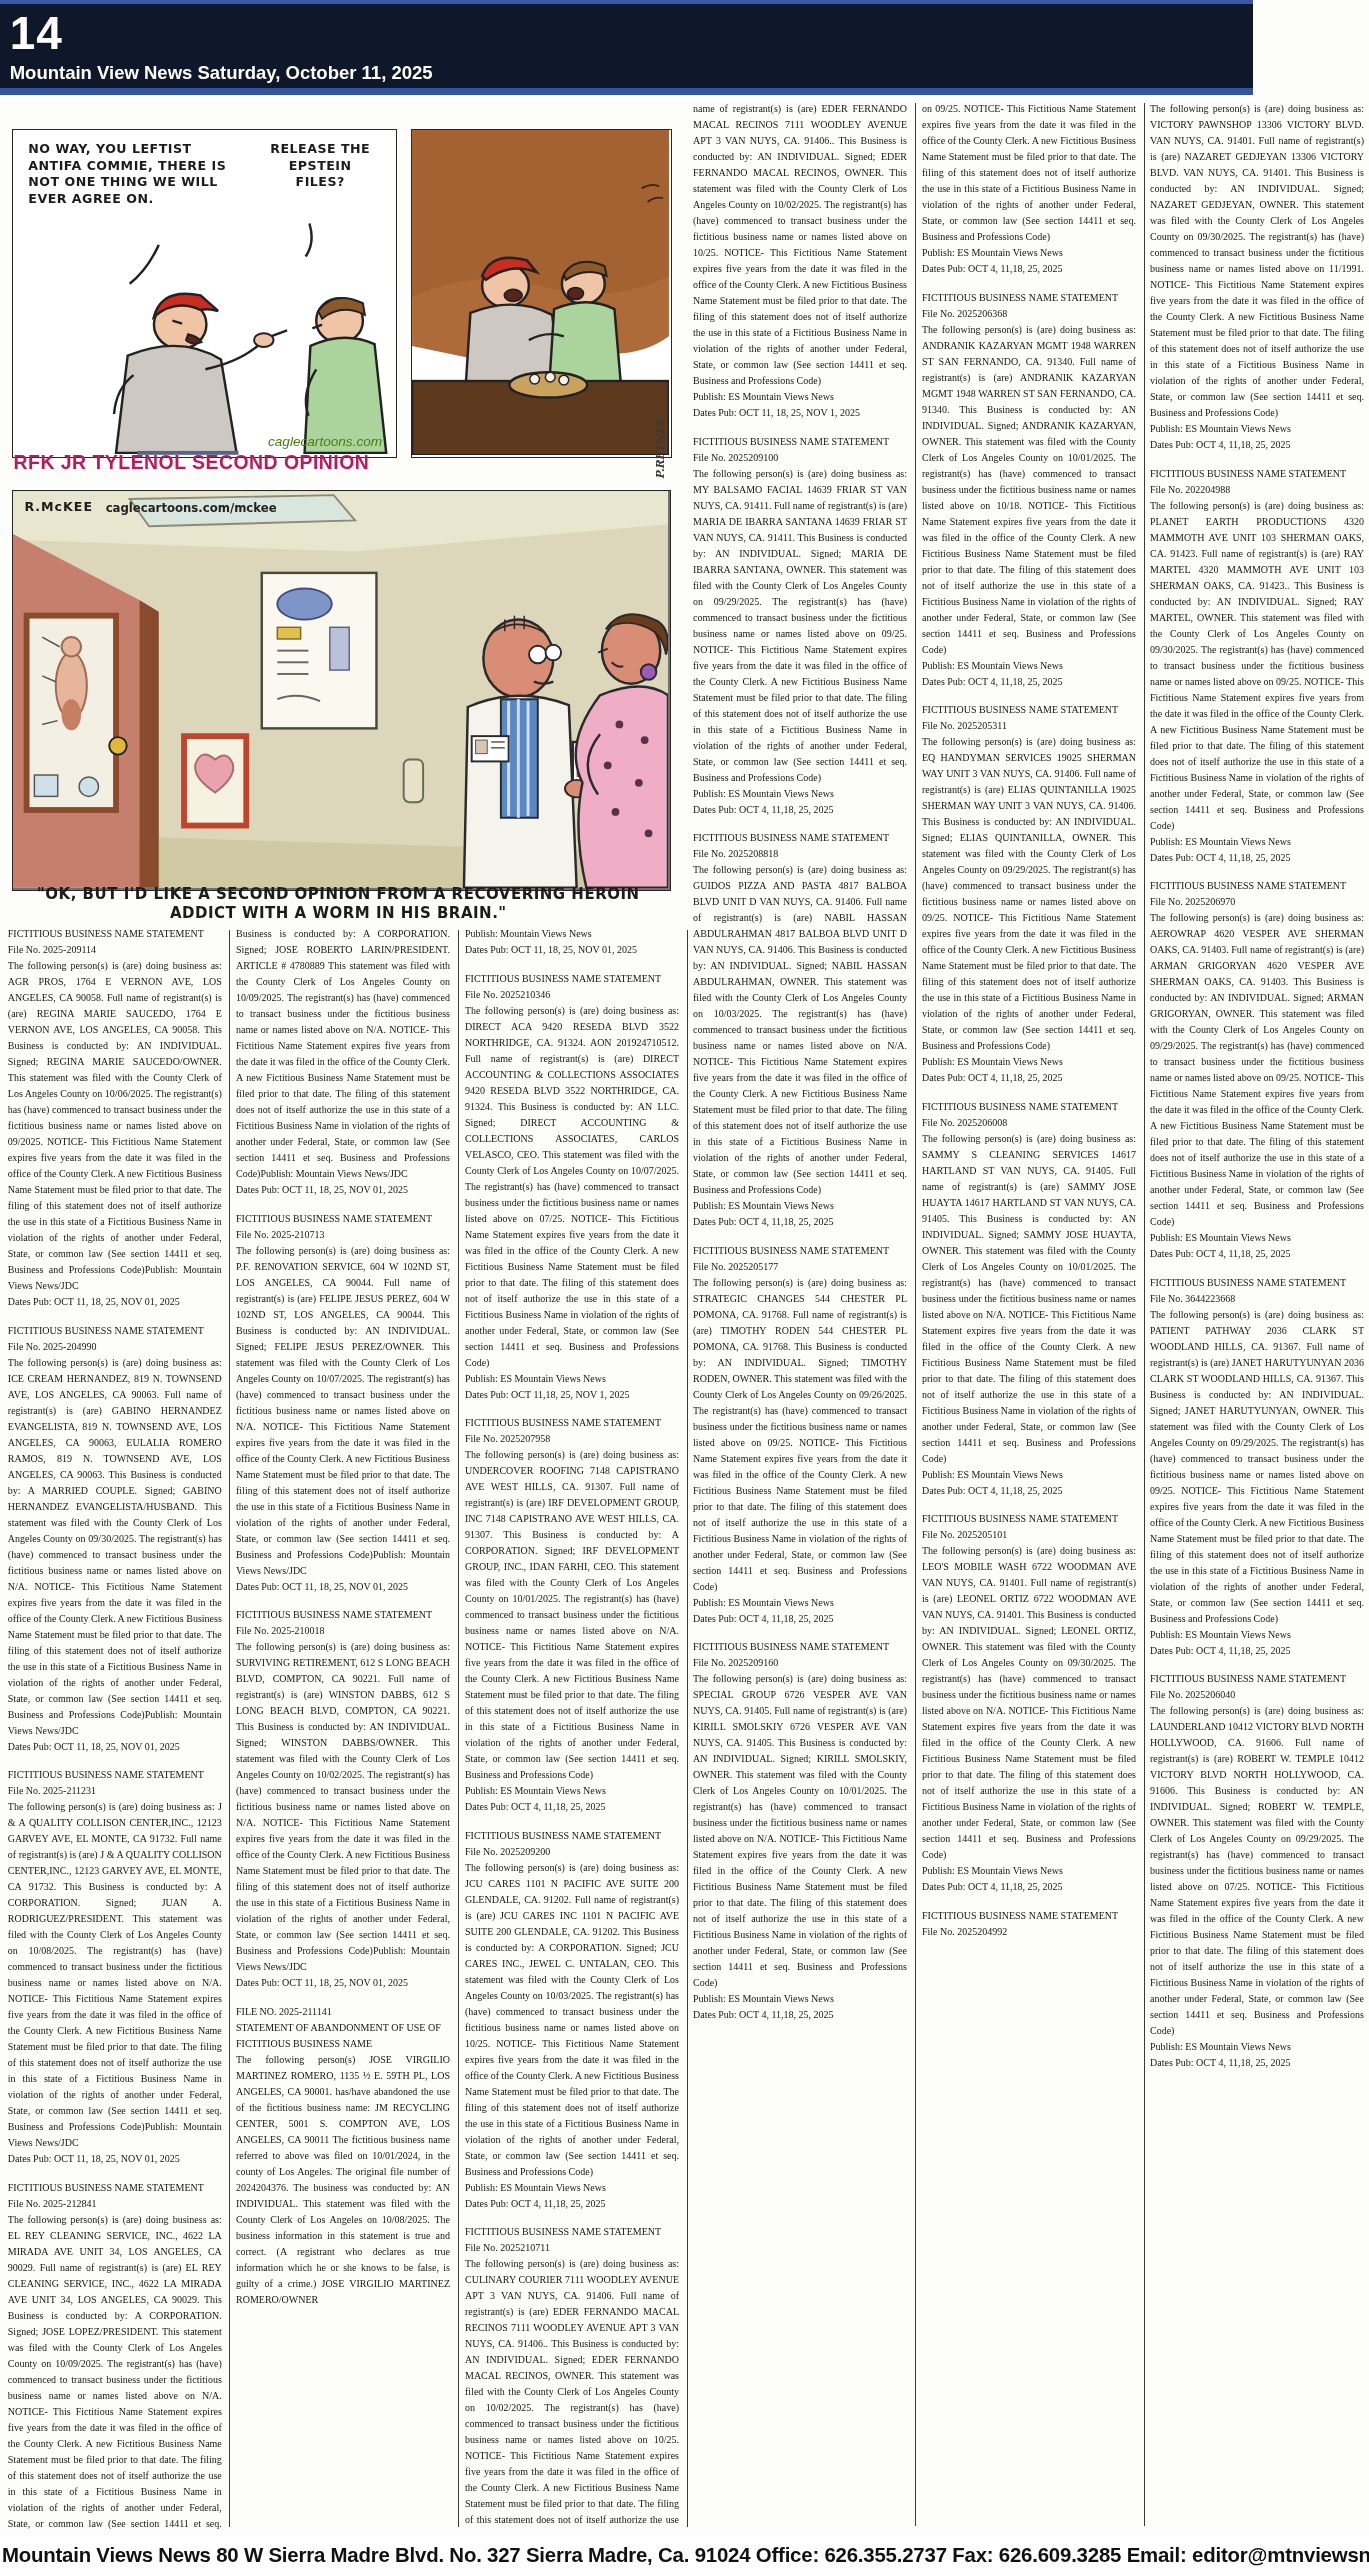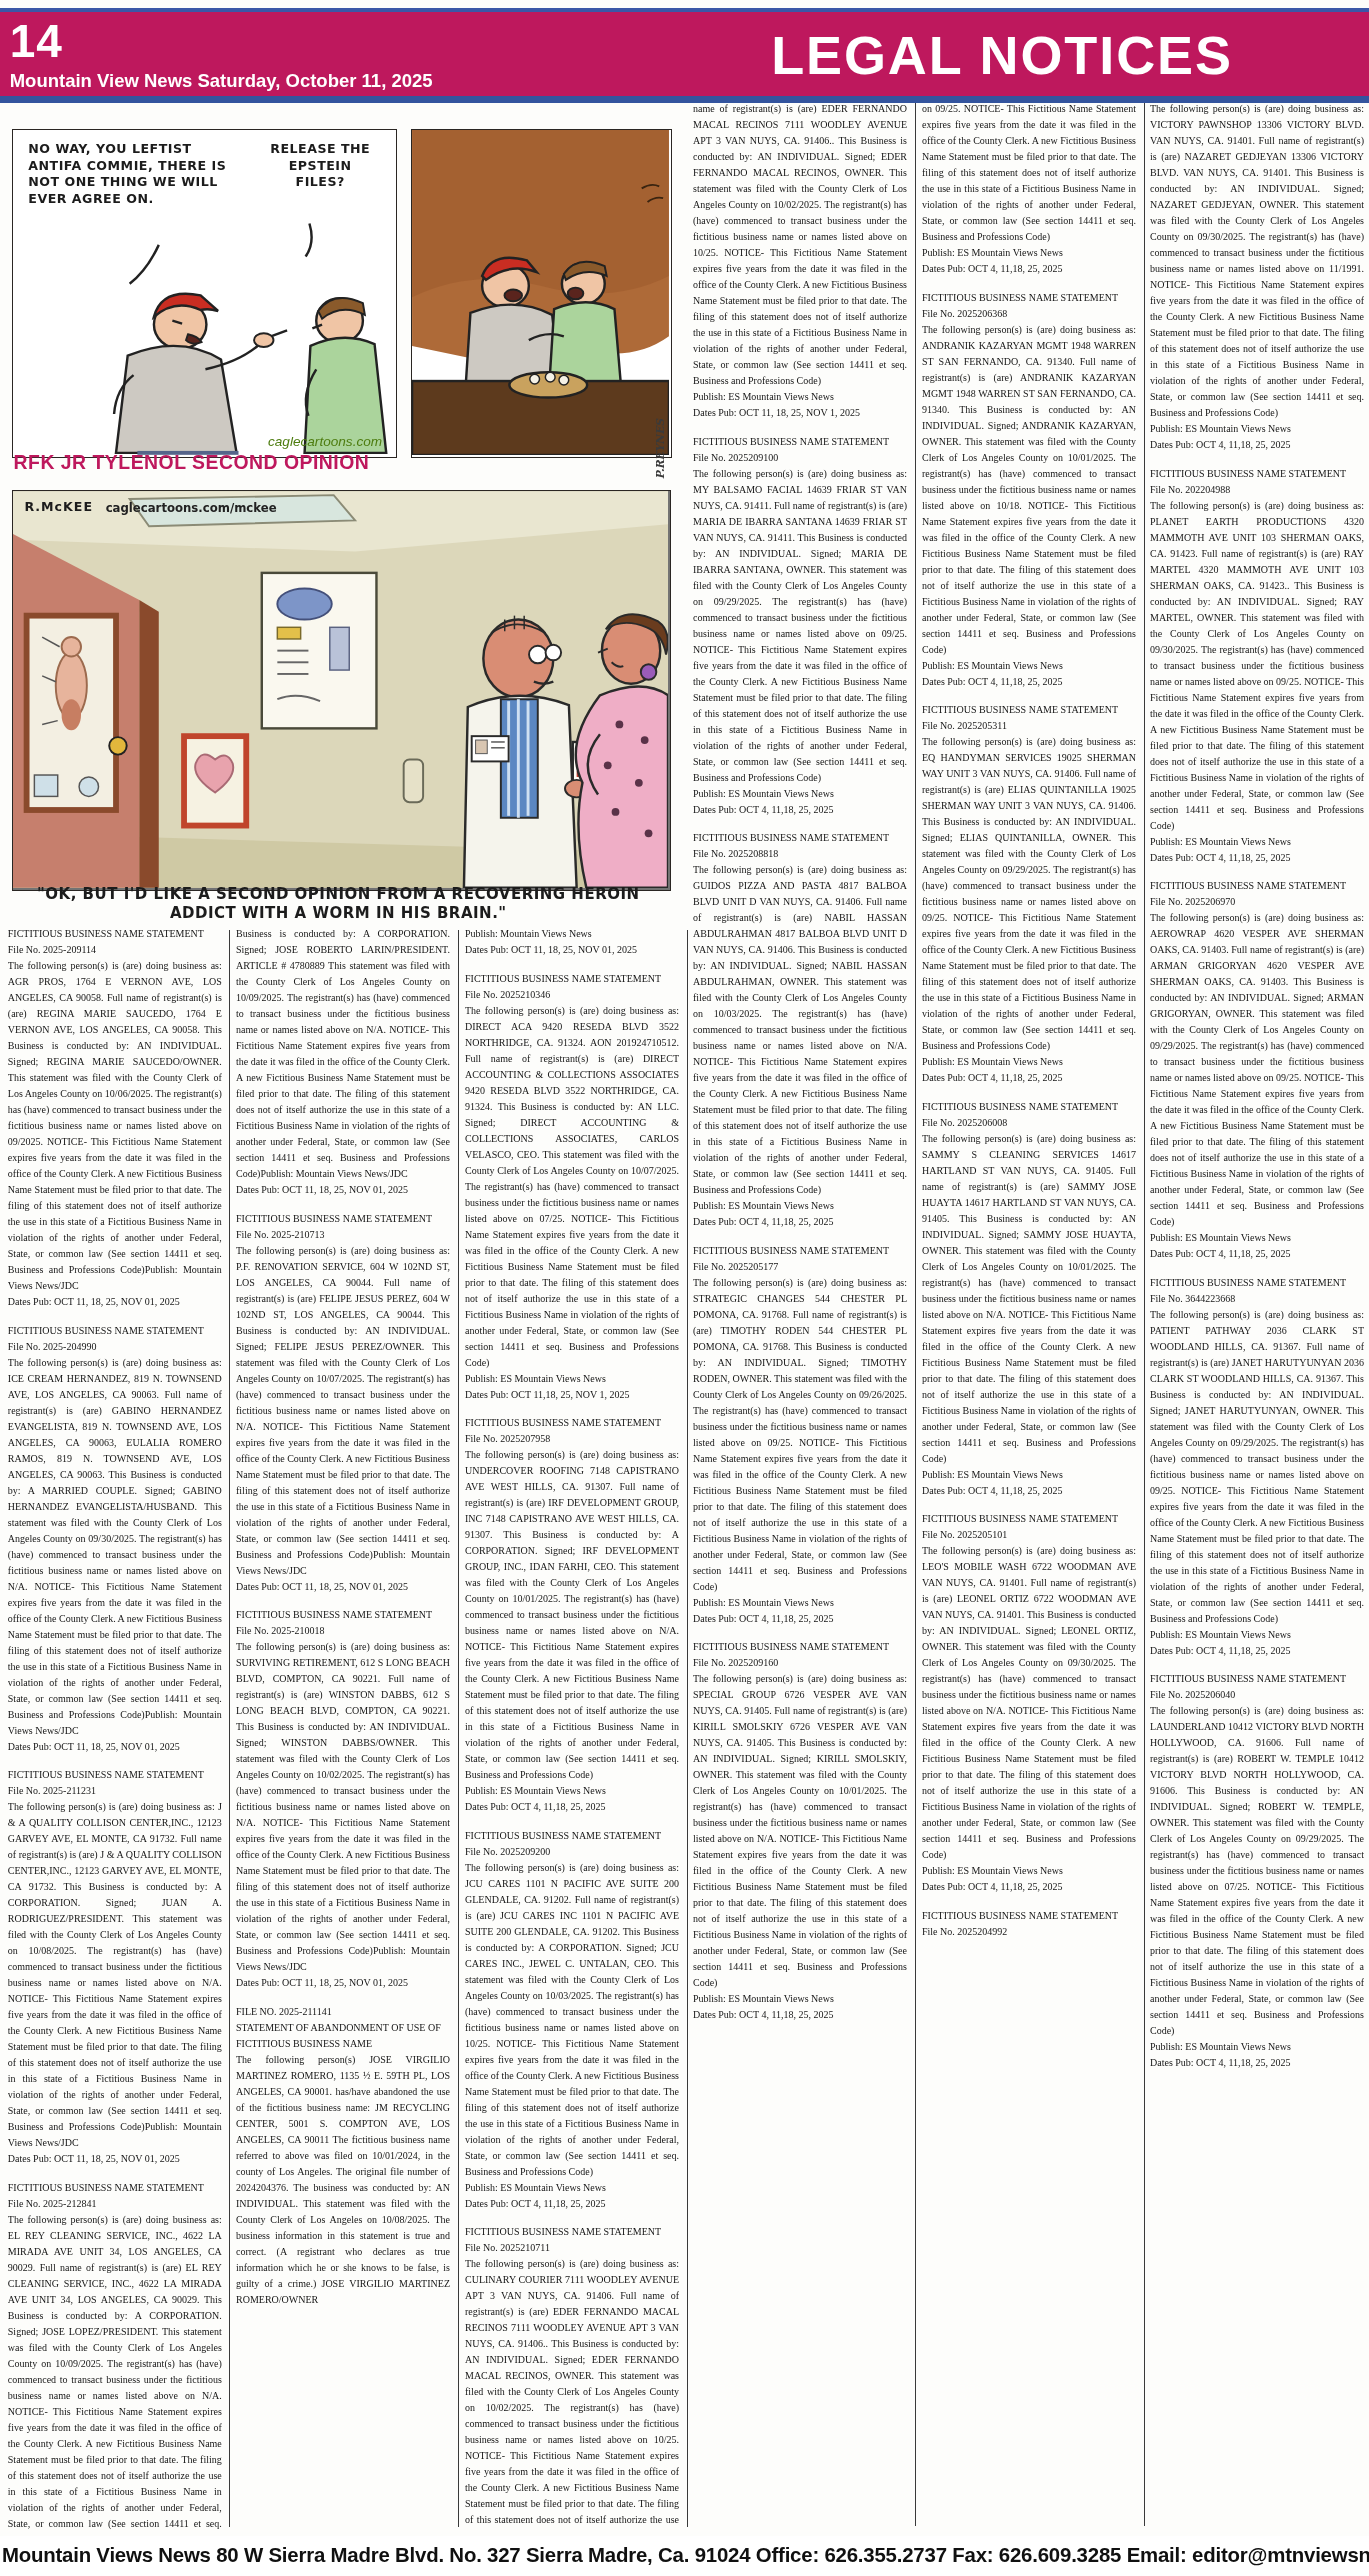--- a/index.html
+++ b/index.html
@@ -1,19 +1,19 @@
 <!DOCTYPE html>
 <html><head>
 <meta charset="utf-8">
 <style>
   html,body{margin:0;padding:0;background:#888;}
   .page{position:relative;width:1369px;height:2576px;background:#fdfdfb;margin:0 auto;overflow:hidden;}
 
   
-  .masthead-bar{position:absolute;left:0;top:8px;width:1369px;height:95px;background:#be185d;border-top:4.9px solid #3a57a7;border-bottom:7.8px solid #33549e;box-sizing:border-box;}
+  .masthead-bar{position:absolute;left:0;top:0;width:1253px;height:95px;background:#0f172a;border-top:4.9px solid #3a57a7;border-bottom:7.8px solid #33549e;box-sizing:border-box;}
   .page-number{position:absolute;left:9.7px;top:1.9px;font-family:"Liberation Sans",sans-serif;font-weight:bold;font-size:46px;color:#fff;letter-spacing:1px;}
   .masthead-line{position:absolute;left:9.7px;top:58px;font-family:"Liberation Sans",sans-serif;font-weight:bold;font-size:18.5px;color:#fff;}
   .section-title{position:absolute;left:681px;top:11.7px;width:642px;text-align:center;font-family:"Liberation Sans",sans-serif;font-weight:bold;font-size:54px;color:#fff;letter-spacing:1.9px;}
 
   
   .col{position:absolute;width:214px;overflow:hidden;font-family:"Liberation Serif",serif;font-size:10px;line-height:16px;color:#161616;}
   .c1{left:7.8px}.c2{left:236px}.c3{left:465px}.c4{left:693px}.c5{left:922px}.c6{left:1150px}
   .c1,.c2,.c3{top:926px;height:1605px}
   .c4,.c5,.c6{top:101px;height:2429px}
   .notice{margin-bottom:12.6px;}
@@ -44,21 +44,20 @@
   .footer{position:absolute;left:0;top:2536px;width:1369px;height:40px;background:#fff;font-family:"Liberation Sans",sans-serif;font-weight:bold;font-size:20.4px;color:#101010;white-space:nowrap;padding:7.8px 0 0 1.9px;box-sizing:border-box;letter-spacing:-0.2px;}
 </style>
 </head>
 <body>
 
 <div class="page">
 
   <div class="masthead-bar">
     <div class="page-number">14</div>
     <div class="masthead-line">Mountain View News  Saturday, October 11, 2025</div>
-    <div class="section-title">LEGAL NOTICES</div>
   </div>
 
   <div class="cartoon-block">
 
     <div class="panel p1">
       <div class="hand speech1">NO WAY, YOU LEFTIST ANTIFA COMMIE, THERE IS NOT ONE THING WE WILL EVER AGREE ON.</div>
       <div class="hand speech2">RELEASE THE EPSTEIN FILES?</div>
       <svg width="381" height="325" viewBox="0 0 392 334">
         <path d="M150,118 q-12,26 -30,40" stroke="#222" stroke-width="2.5" fill="none"></path>
         <path d="M305,96 q6,20 -4,34" stroke="#222" stroke-width="2.5" fill="none"></path>

